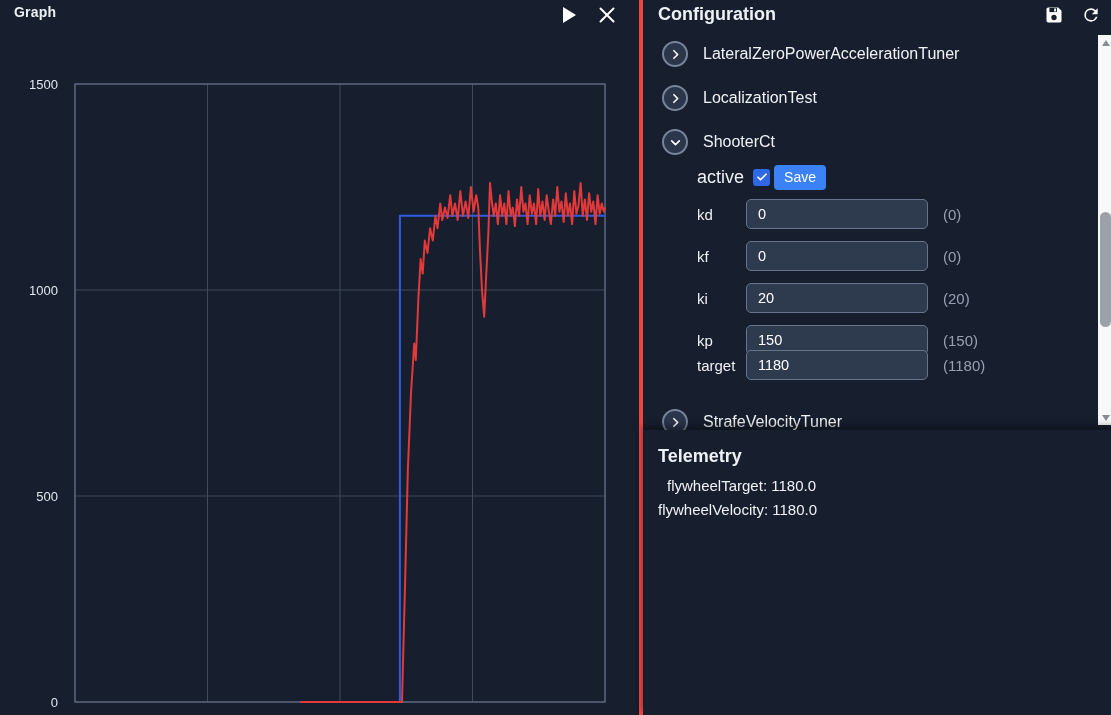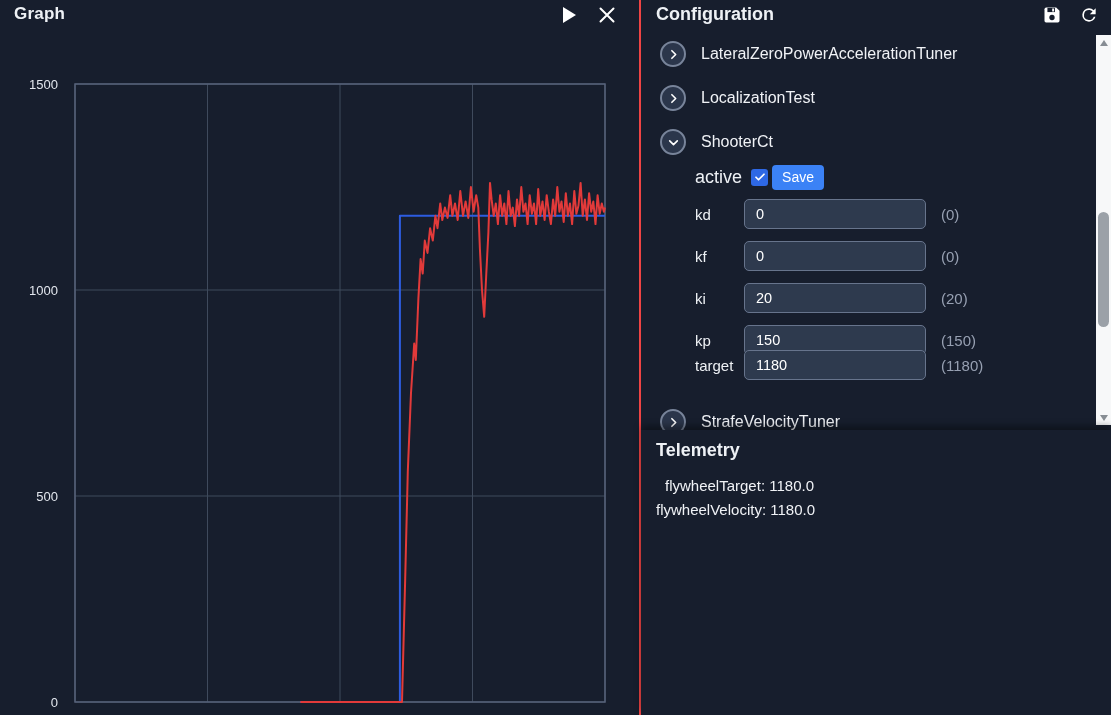--- a/index.html
+++ b/index.html
@@ -8,32 +8,32 @@
     background:#171e2d;
     font-family:"Liberation Sans", sans-serif;
     color:#eef1f5;
     position:relative;
   }
   .app { position:absolute; inset:0; }
 
   
   .graph-panel { position:absolute; left:0; top:0; width:639px; height:715px; background:#171e2d; }
   .panel-header { position:absolute; left:0; top:0; right:0; height:32px; }
-  .panel-title { position:absolute; left:14px; top:4px; font-size:17px; font-weight:700; letter-spacing:.2px; }
+  .panel-title { position:absolute; left:14px; top:4px; font-size:14px; font-weight:700; letter-spacing:.2px; }
   .graph-icons { position:absolute; right:22px; top:5px; display:flex; gap:18px; align-items:center; }
   .icon-btn { width:20px; height:20px; display:flex; align-items:center; justify-content:center; cursor:pointer; }
 
   .legend { position:absolute; left:0; top:33px; width:639px; display:flex; flex-direction:column; align-items:center; gap:3px; }
   .legend-row { display:flex; align-items:center; gap:7px; font-size:13px; color:#f0f2f6; }
   .swatch { width:14px; height:3px; border-radius:1px; display:inline-block; }
 
   #chart-svg { position:absolute; left:0; top:0; }
 
   
-  .right-col { position:absolute; left:639px; top:0; width:472px; height:715px; border-left:2px solid #ef4444; background:#171e2d; }
+  .right-col { position:absolute; left:639px; top:0; width:472px; height:715px; border-left:4px solid #ef4444; background:#171e2d; }
 
   .config-panel { position:absolute; left:0; top:0; width:470px; height:430px; overflow:hidden; }
   .config-title { position:absolute; left:15px; top:4px; font-size:18px; font-weight:700; }
   .config-icons { position:absolute; right:12px; top:5px; display:flex; gap:17px; }
 
   .group-row { position:absolute; left:19px; display:flex; align-items:center; gap:15px; height:26px; cursor:pointer; }
   .chev-circle { width:26px; height:26px; border-radius:50%; background:#2b364b; border:2px solid #78849a; display:flex; align-items:center; justify-content:center; flex:0 0 26px; }
   .group-label { font-size:16px; color:#f0f2f6; white-space:nowrap; }
 
   .active-row { position:absolute; left:54px; top:164px; height:26px; display:flex; align-items:center; }
@@ -50,21 +50,21 @@
   .scrollbar { position:absolute; right:0; top:35px; width:15px; height:390px; background:#f7f8f9; }
   .scroll-arrow { position:absolute; left:0; width:15px; height:15px; display:flex; align-items:center; justify-content:center; cursor:pointer; }
   .scroll-up { top:0; }
   .scroll-down { bottom:0; }
   .tri-up { width:0; height:0; border-left:4.5px solid transparent; border-right:4.5px solid transparent; border-bottom:6px solid #878d94; }
   .tri-down { width:0; height:0; border-left:4.5px solid transparent; border-right:4.5px solid transparent; border-top:6px solid #878d94; }
   .scroll-thumb { position:absolute; left:2px; top:177px; width:11px; height:115px; background:#9ba1a8; border-radius:6px; cursor:grab; }
 
   
   .telemetry-panel { position:absolute; left:0; top:430px; width:470px; height:285px; background:#171e2d; box-shadow:0 -4px 7px rgba(0,0,0,.4); }
-  .telemetry-title { position:absolute; left:15px; top:10px; font-size:18px; font-weight:700; }
+  .telemetry-title { position:absolute; left:15px; top:16px; font-size:18px; font-weight:700; }
   .telemetry-line { position:absolute; left:15px; font-size:15px; color:#f0f2f6; }
   .t-line-0 { top:47px;margin-left:9px; }
   .t-line-1 { top:71px; }
 </style>
 </head>
 <body>
 
 <div class="app">
 
   <div class="graph-panel">

